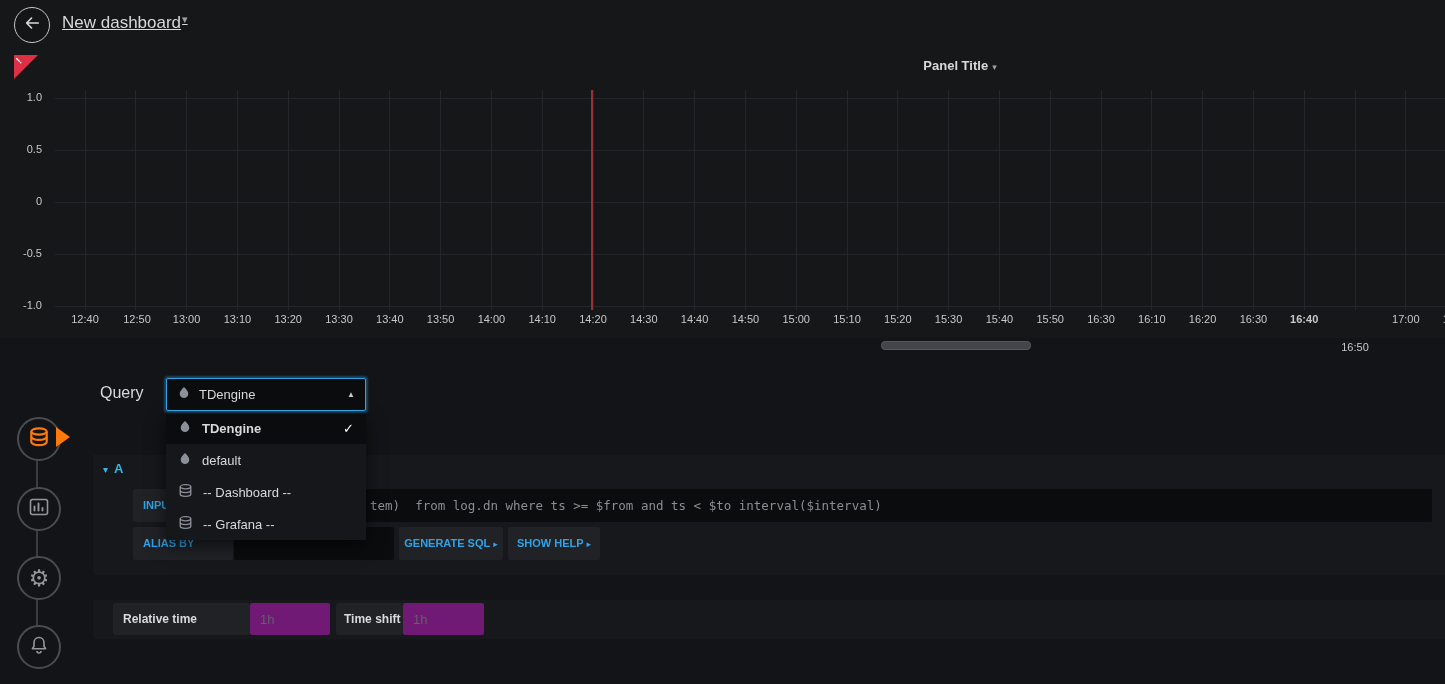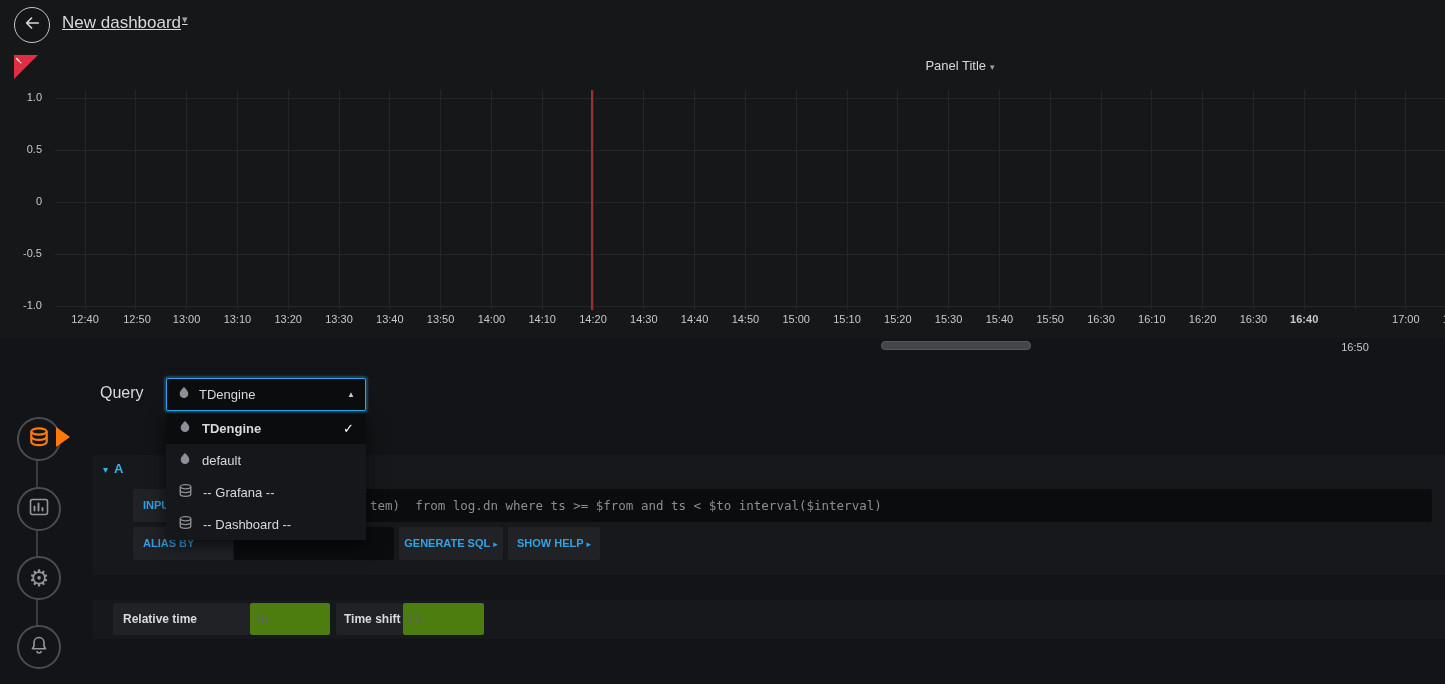--- a/index.html
+++ b/index.html
@@ -9,21 +9,21 @@
 
   
   .navbar{left:0;top:0;width:1445px;height:48px;background:#161719;}
   .back-btn{left:14px;top:7px;width:34px;height:34px;border:1.5px solid #c7c8c9;border-radius:50%;
             display:flex;align-items:center;justify-content:center;background:#141517;cursor:pointer;}
   .dash-title{left:62px;top:13px;font-size:17px;font-weight:500;display:flex;align-items:flex-start;gap:1px;cursor:pointer;text-decoration:underline;}
   .caret-down{color:#9fa2a6;font-size:11px;}
 
   
   .panel-bg{left:0;top:48px;width:1445px;height:290px;background:#161719;}
-  .panel-title{left:905px;top:58px;width:110px;text-align:center;font-size:13px;font-weight:400;cursor:pointer;}
+  .panel-title{left:905px;top:58px;width:110px;text-align:center;font-size:13px;font-weight:700;cursor:pointer;}
   .panel-title .caret-down{font-size:9px;margin-left:4px;}
   .corner-error{left:14px;top:55px;width:0;height:0;border-top:24px solid #e02f44;border-right:24px solid transparent;}
   .corner-bang{left:17px;top:55px;color:#fff;font-size:10px;font-weight:700;transform:rotate(-45deg);}
 
   .gridline{position:absolute;background:#24262b;}
   .x-tick{position:absolute;width:50px;text-align:center;font-size:11px;color:#c7c8c9;}
   .y-tick{position:absolute;width:38px;text-align:right;font-size:11px;color:#c7c8c9;}
   .cursor-line{position:absolute;background:rgba(201,56,56,0.75);}
   .hscroll{left:881px;top:341px;width:148px;height:7px;border-radius:4px;background:#43454a;border:1px solid #55575c;cursor:pointer;}
 
@@ -52,22 +52,22 @@
         border-radius:2px;box-sizing:border-box;z-index:2;}
   .chip.blue{color:#33a2e5;}
   .chip.lbl{color:#d8d9da;font-size:12px;}
   .fieldbox{position:absolute;background:#0b0c0e;height:33px;border-radius:2px;z-index:2;}
   .sql-text{left:370px;top:489px;height:33px;line-height:33px;font-family:"DejaVu Sans Mono",monospace;
             font-size:12.5px;color:#8a8d91;white-space:pre;z-index:3;}
   .btn-chip{text-align:center;cursor:pointer;}
   .btn-chip .tri{font-size:9px;margin-left:3px;}
 
   .opts{left:93px;top:600px;width:1352px;height:39px;background:#17181c;z-index:1;}
-  .opt-input{position:absolute;height:32px;background:#4d7c0f;border:none;border-radius:2px;color:#d8d9da;
-             padding:0 4px;box-sizing:border-box;font-size:13px;font-family:"Liberation Sans",sans-serif;z-index:2;}
+  .opt-input{position:absolute;height:32px;background:#701a75;border:none;border-radius:2px;color:#d8d9da;
+             padding:0 10px;box-sizing:border-box;font-size:13px;font-family:"Liberation Sans",sans-serif;z-index:2;}
   .opt-input::placeholder{color:#5f6266;}
 </style>
 </head>
 <body>
 
 <div id="app">
 
   <div class="abs navbar"></div>
   <div class="abs back-btn">
     <span>
@@ -236,25 +236,25 @@
             <path d="M7 1 C9.5 3.5 11.3 5.4 11.3 7.7 A4.3 4.3 0 0 1 2.7 7.7 C2.7 5.4 4.5 3.5 7 1 Z" fill="#8a8f98"></path>
           </svg></span>
         <span class="menu-label">default</span>
       </div>
       <div class="menu-item">
         <span><svg width="15" height="15" viewBox="0 0 20 20">
             <ellipse cx="10" cy="5" rx="7" ry="2.8" fill="none" stroke="#8a8f98" stroke-width="1.8"></ellipse>
             <path d="M3 5 v10 c0 1.5 3.1 2.8 7 2.8 s7 -1.3 7 -2.8 v-10" fill="none" stroke="#8a8f98" stroke-width="1.8"></path>
             <path d="M3 10 c0 1.5 3.1 2.8 7 2.8 s7 -1.3 7 -2.8" fill="none" stroke="#8a8f98" stroke-width="1.8"></path>
           </svg></span>
-        <span class="menu-label">-- Grafana --</span>
+        <span class="menu-label">-- Dashboard --</span>
       </div>
       <div class="menu-item">
         <span><svg width="15" height="15" viewBox="0 0 20 20">
             <ellipse cx="10" cy="5" rx="7" ry="2.8" fill="none" stroke="#8a8f98" stroke-width="1.8"></ellipse>
             <path d="M3 5 v10 c0 1.5 3.1 2.8 7 2.8 s7 -1.3 7 -2.8 v-10" fill="none" stroke="#8a8f98" stroke-width="1.8"></path>
             <path d="M3 10 c0 1.5 3.1 2.8 7 2.8 s7 -1.3 7 -2.8" fill="none" stroke="#8a8f98" stroke-width="1.8"></path>
           </svg></span>
-        <span class="menu-label">-- Dashboard --</span>
+        <span class="menu-label">-- Grafana --</span>
       </div>
     </div>
 
 </div>
 
 </body></html>

